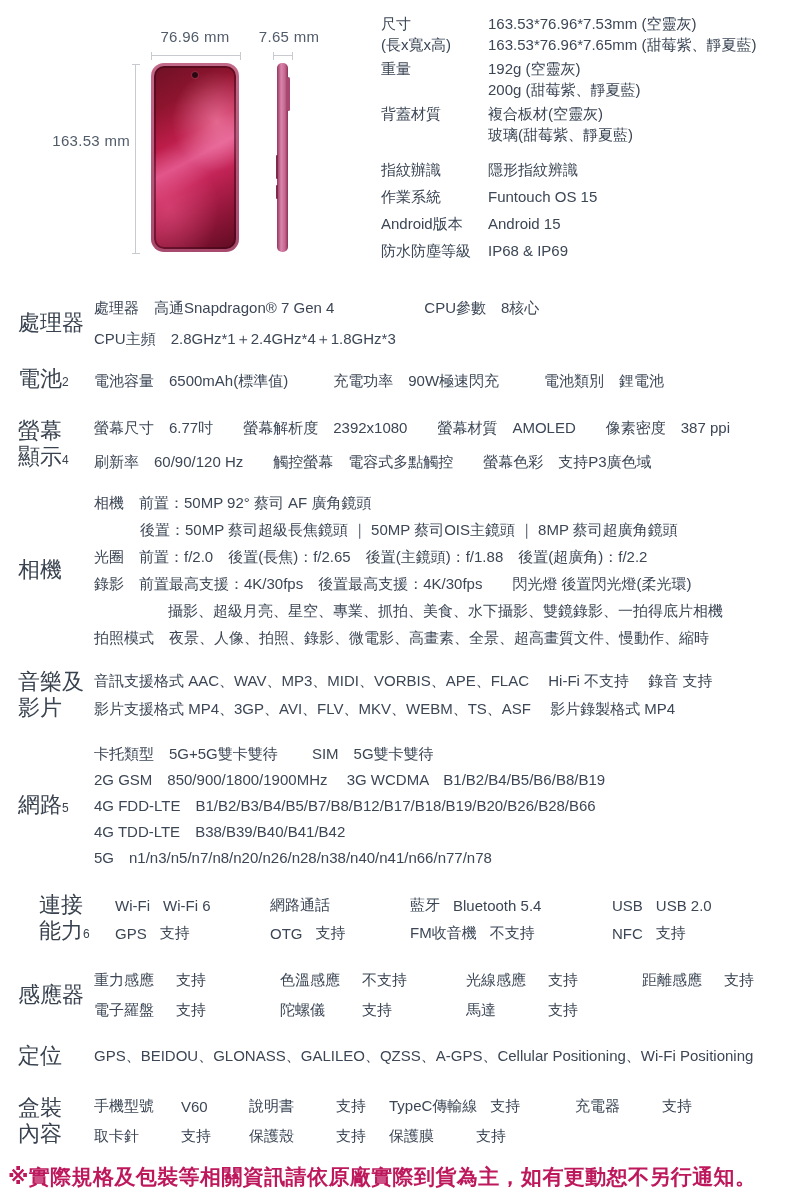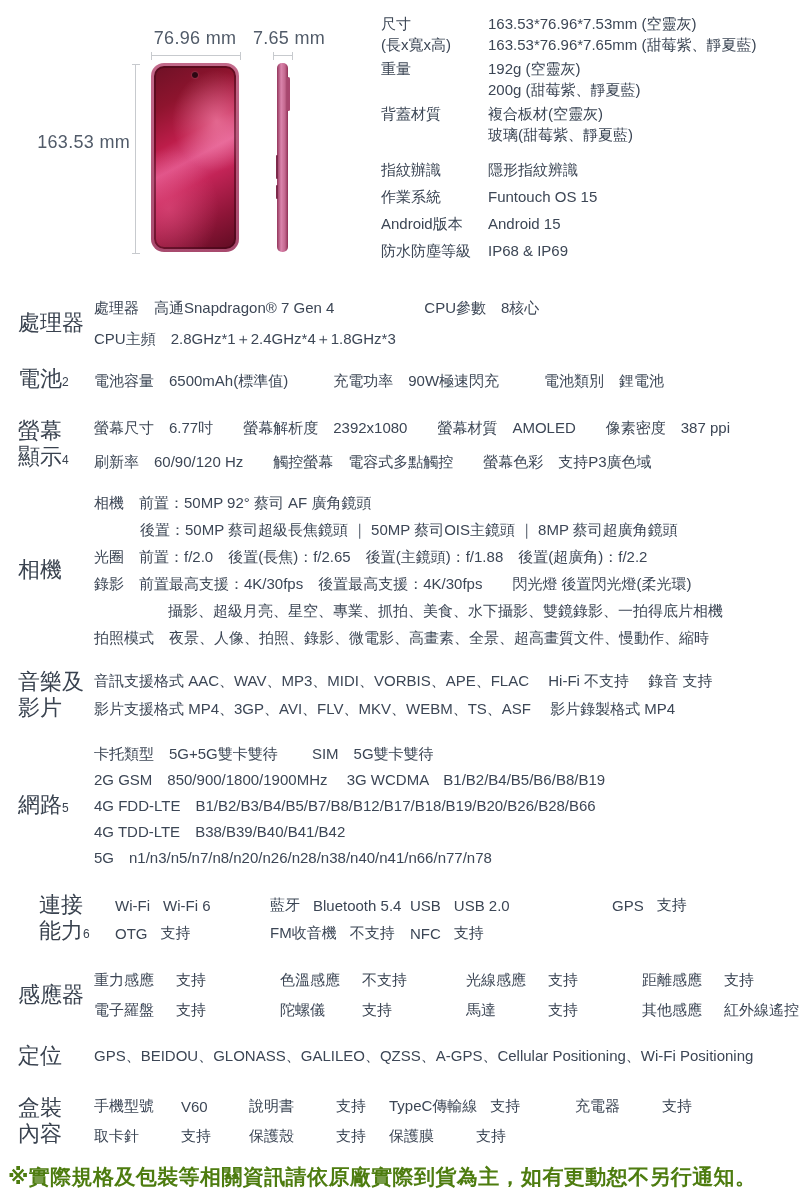--- a/index.html
+++ b/index.html
@@ -1,21 +1,21 @@
 <!DOCTYPE html>
 <html><head>
 <meta charset="utf-8">
 <style>
   html,body{margin:0;padding:0;}
   body{font-family:"Liberation Sans","DejaVu Sans",sans-serif;background:#ffffff;}
   .page{position:relative;width:800px;height:1200px;background:#ffffff;overflow:hidden;color:#3c4655;}
 
   
   .hero{position:absolute;left:0;top:0;width:800px;height:280px;}
-  .dim-label{position:absolute;font-size:18px;color:#515b69;letter-spacing:.3px;}
+  .dim-label{position:absolute;font-size:15px;color:#515b69;letter-spacing:.3px;}
   .dim-width{left:138px;top:28px;width:114px;text-align:center;}
   .dim-thick{left:246px;top:28px;width:86px;text-align:center;}
   .dim-height{left:28px;top:132px;width:102px;text-align:right;}
 
   .measure-h{position:absolute;height:8px;border-left:1px solid #c7cace;border-right:1px solid #c7cace;}
   .measure-h .bar{position:absolute;left:0;right:0;top:3px;height:1px;background:#c7cace;display:block;}
   .mw{left:151px;top:52px;width:88px;}
   .mt{left:273px;top:52px;width:18px;}
   .measure-v{position:absolute;width:8px;border-top:1px solid #c7cace;border-bottom:1px solid #c7cace;left:132px;top:64px;height:188px;}
   .measure-v .bar{position:absolute;top:0;bottom:0;left:3px;width:1px;background:#c7cace;display:block;}
@@ -69,21 +69,21 @@
   .g-conn .cell{height:28px;}
   .g-sens{grid-template-columns:186px 186px 176px auto;}
   .g-sens .cell{height:30px;}
   .g-sens .gl{min-width:74px;}
   .g-sens .gv{margin-left:8px;}
   .g-box{grid-template-columns:155px 140px 186px auto;}
   .g-box .cell{height:30px;}
   .g-box .gl{min-width:74px;}
   .g-box .gv{}
 
-  .disclaimer{margin-top:12px;padding-left:8px;font-size:21px;font-weight:bold;color:#4d7c0f;letter-spacing:.4px;white-space:nowrap;}
+  .disclaimer{margin-top:12px;padding-left:8px;font-size:21px;font-weight:bold;color:#be185d;letter-spacing:.4px;white-space:nowrap;}
 </style>
 </head>
 <body>
 
 <div class="page">
 
   <div class="hero">
     <div class="dim-label dim-width">76.96 mm</div>
     <div class="dim-label dim-thick">7.65 mm</div>
     <div class="dim-label dim-height">163.53 mm</div>
@@ -227,20 +227,24 @@
       <div class="sec-title">
         <div><span>連接</span></div>
         <div><span>能力</span><span class="sup">6</span></div>
       </div>
       <div class="sec-body grid g-conn">
         <div class="cell">
             <span class="gl">Wi-Fi</span>
             <span class="gv">Wi-Fi 6</span>
           </div>
         <div class="cell">
+            <span class="gl">網路通話</span>
+            <span class="gv"></span>
+          </div>
+        <div class="cell">
             <span class="gl">藍牙</span>
             <span class="gv">Bluetooth 5.4</span>
           </div>
         <div class="cell">
             <span class="gl">USB</span>
             <span class="gv">USB 2.0</span>
           </div>
         <div class="cell">
             <span class="gl">GPS</span>
             <span class="gv">支持</span>
@@ -286,24 +290,20 @@
             <span class="gv">支持</span>
           </div>
         <div class="cell">
             <span class="gl">陀螺儀</span>
             <span class="gv">支持</span>
           </div>
         <div class="cell">
             <span class="gl">馬達</span>
             <span class="gv">支持</span>
           </div>
-        <div class="cell">
-            <span class="gl">其他感應</span>
-            <span class="gv">紅外線遙控</span>
-          </div>
       </div>
     </div>
 
     <div class="sec s-pos">
       <div class="sec-title">
         <div><span>定位</span></div>
       </div>
       <div class="sec-body">
         <div class="line">GPS、BEIDOU、GLONASS、GALILEO、QZSS、A-GPS、Cellular Positioning、Wi-Fi Positioning</div>
       </div>

